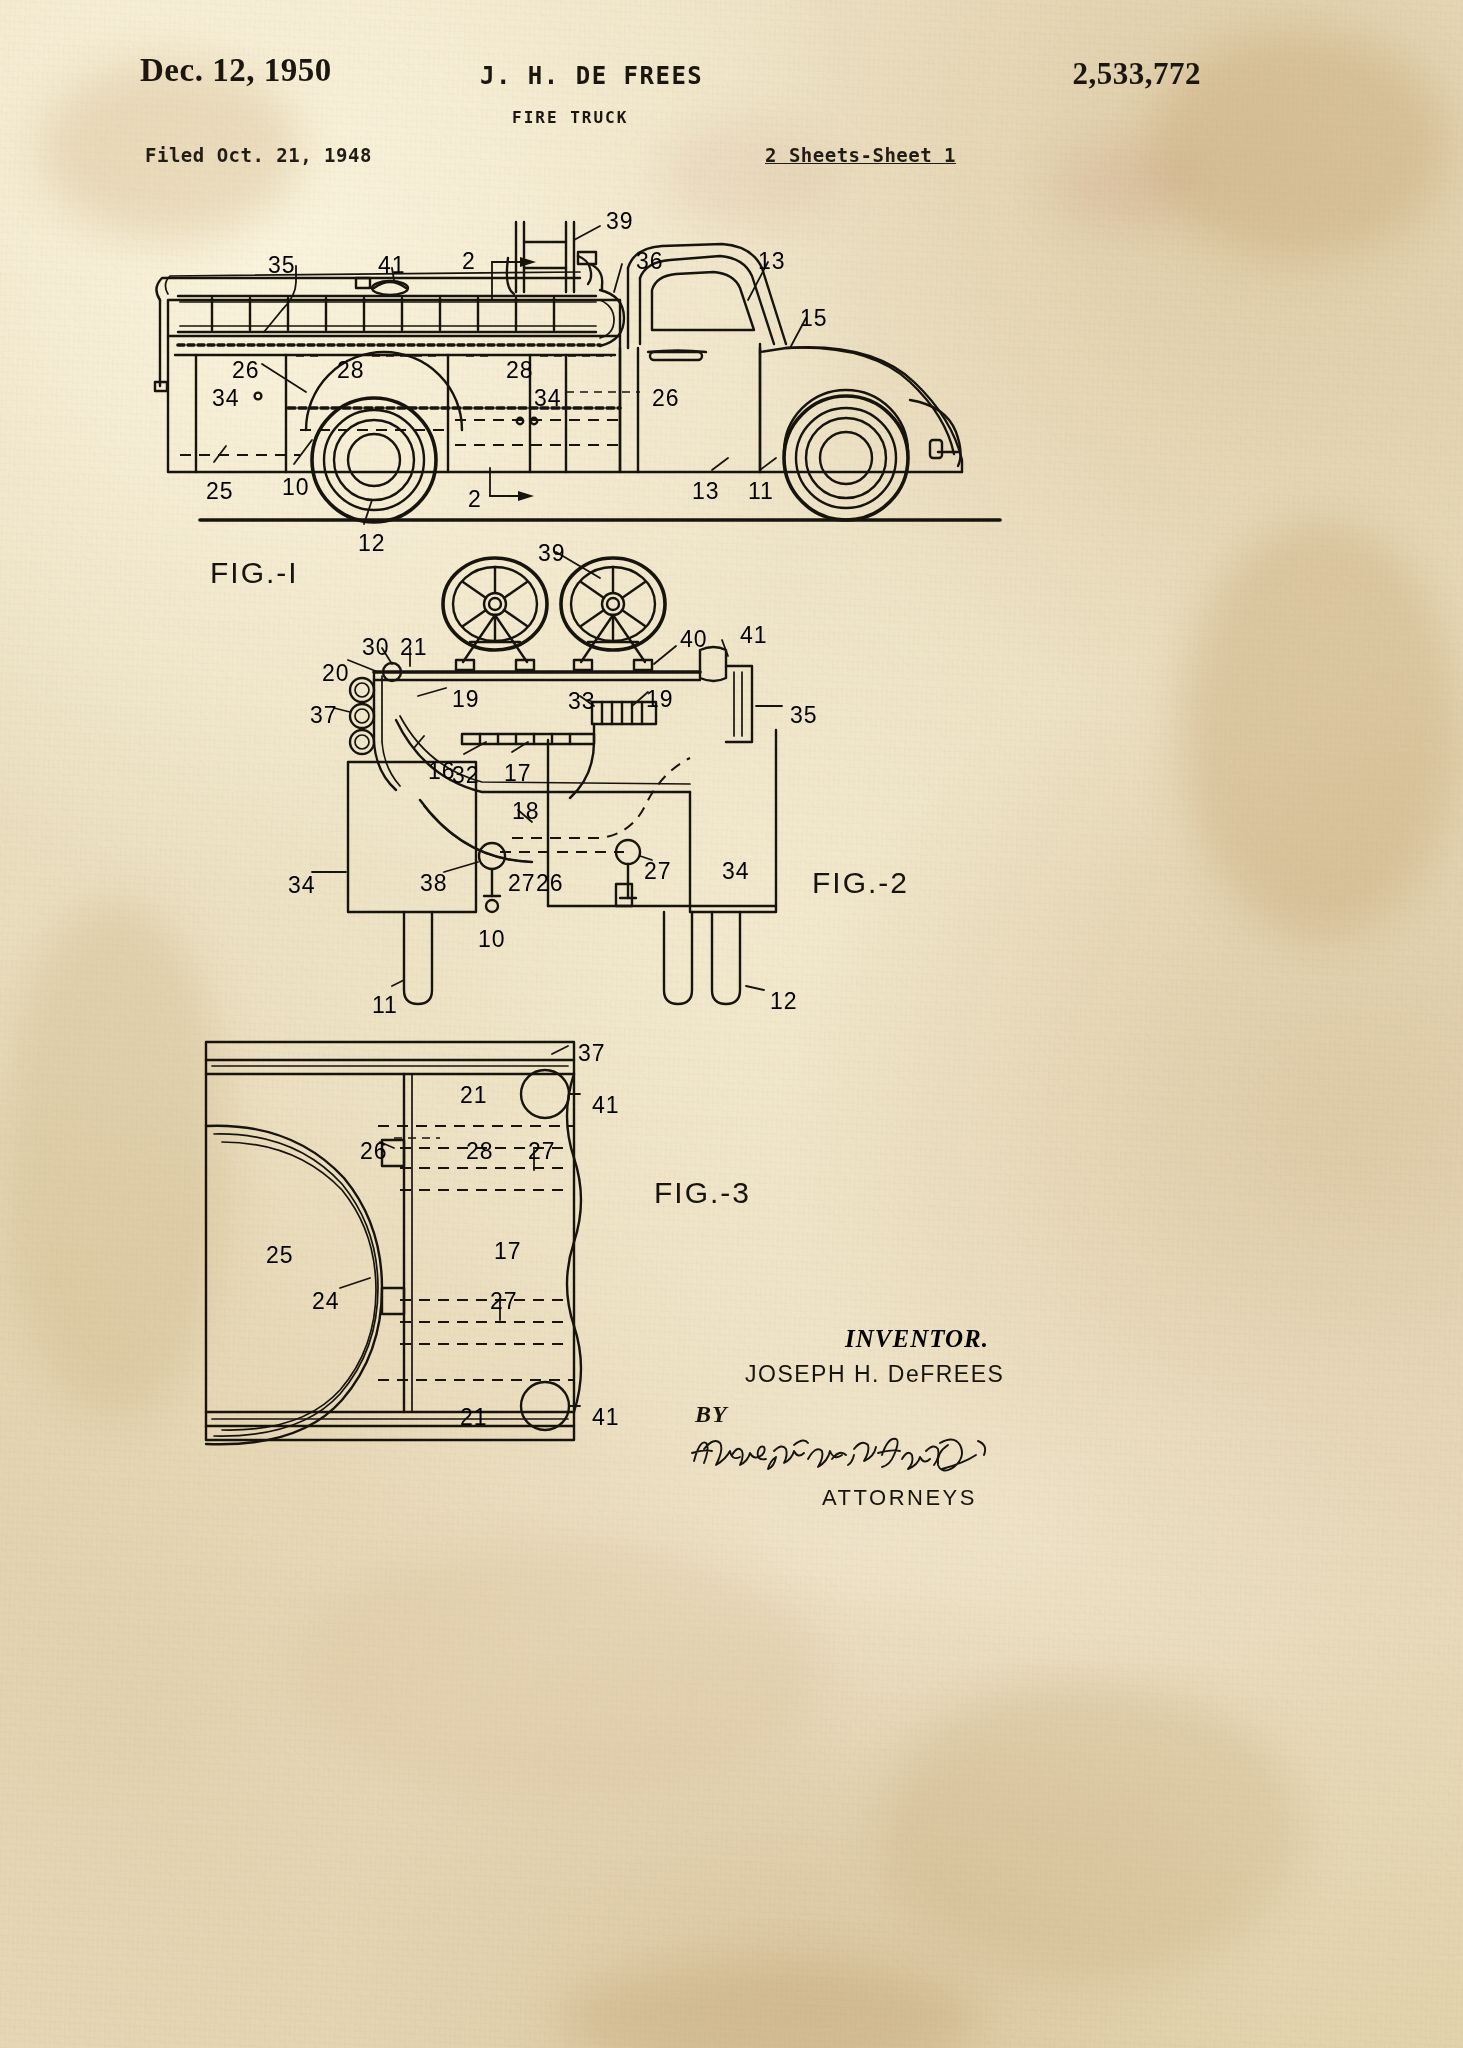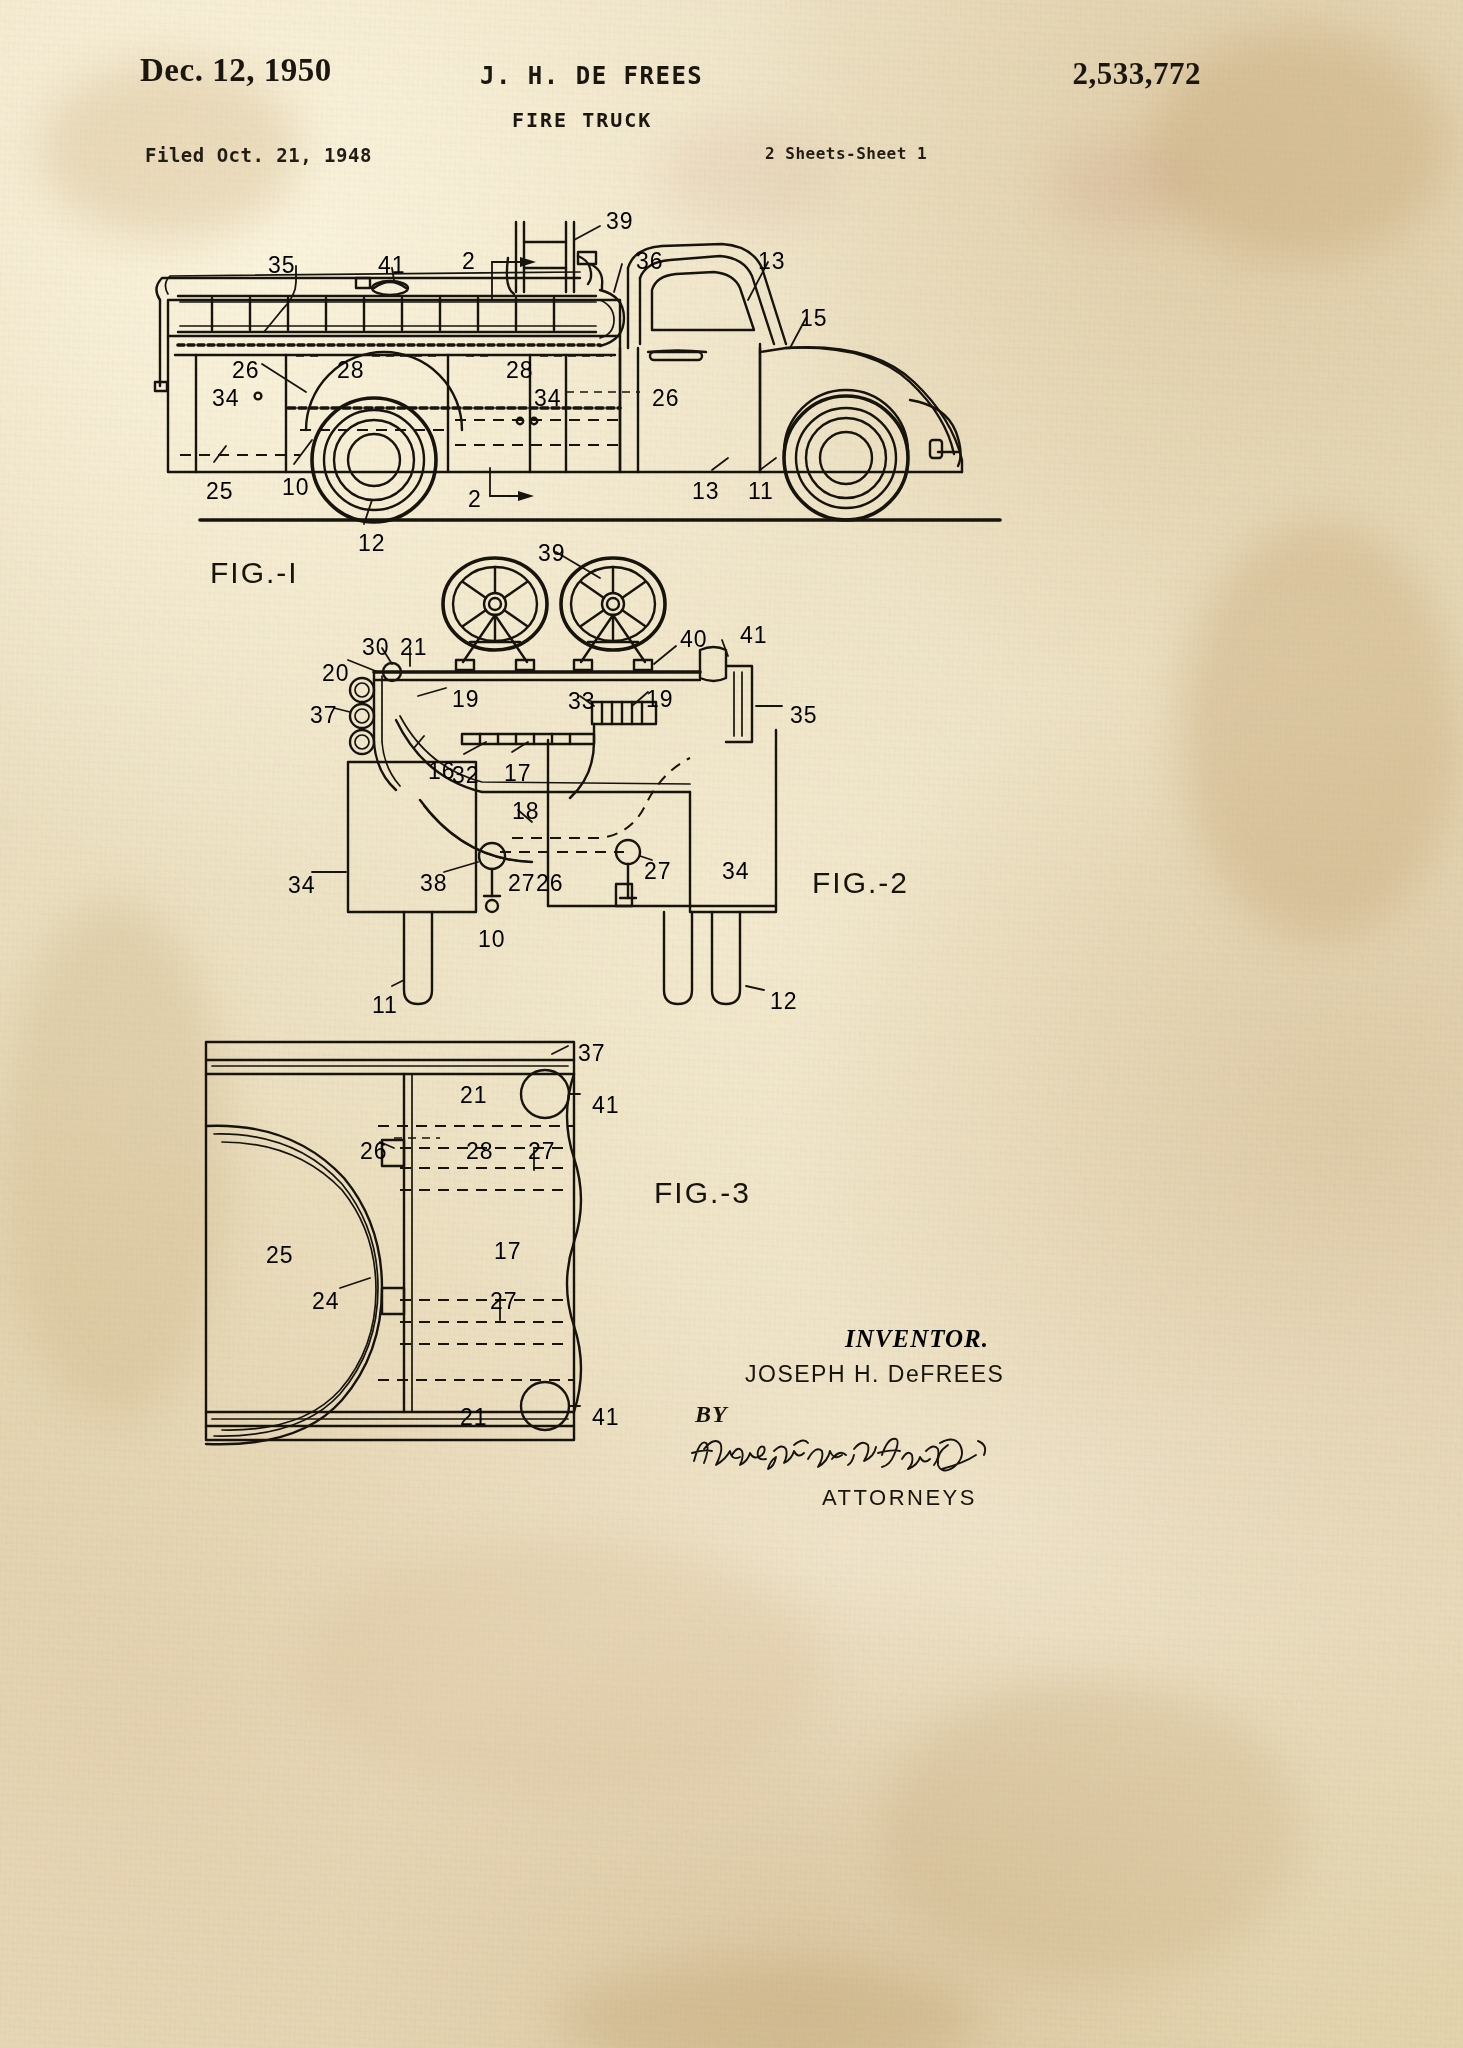--- a/index.html
+++ b/index.html
@@ -33,25 +33,25 @@
   .stain{position:absolute;border-radius:50%;filter:blur(22px);}
   
   #header{position:absolute;left:0;top:0;width:1321px;height:200px;}
   .hdr-date{position:absolute;left:140px;top:52px;font-family:"Liberation Serif",serif;
     font-weight:bold;font-size:33px;color:#1b1710;letter-spacing:.5px;}
   .hdr-name{position:absolute;left:480px;top:62px;font-family:"DejaVu Sans Mono",monospace;
     font-weight:bold;font-size:24px;color:#1b1710;letter-spacing:1.5px;}
   .hdr-num{position:absolute;right:120px;top:56px;font-family:"Liberation Serif",serif;
     font-weight:bold;font-size:31px;color:#1b1710;letter-spacing:.5px;}
   .hdr-title{position:absolute;left:512px;top:108px;font-family:"DejaVu Sans Mono",monospace;
-    font-weight:bold;font-size:20px;color:#1b1710;letter-spacing:2px;}
+    font-weight:bold;font-size:16px;color:#1b1710;letter-spacing:2px;}
   .hdr-filed{position:absolute;left:145px;top:144px;font-family:"DejaVu Sans Mono",monospace;
     font-weight:bold;font-size:19px;color:#221d14;letter-spacing:.5px;}
   .hdr-sheet{position:absolute;left:765px;top:144px;font-family:"DejaVu Sans Mono",monospace;
-    font-weight:bold;font-size:16px;color:#221d14;letter-spacing:.5px;}
+    font-weight:bold;font-size:19px;color:#221d14;letter-spacing:.5px;text-decoration:underline;}
   
   #draw{position:absolute;left:0;top:0;width:1463px;height:2048px;}
   
   .num{position:absolute;font-family:"Liberation Sans",sans-serif;font-size:23px;
     color:#000000;font-weight:400;letter-spacing:1px;white-space:nowrap;}
   .cap{position:absolute;font-family:"Liberation Sans",sans-serif;font-size:30px;
     color:#17130d;letter-spacing:2px;white-space:nowrap;}
   
   #sigblock{position:absolute;left:690px;top:1325px;width:700px;height:180px;}
   .sig-inv{position:absolute;left:155px;top:0;font-family:"Liberation Serif",serif;

